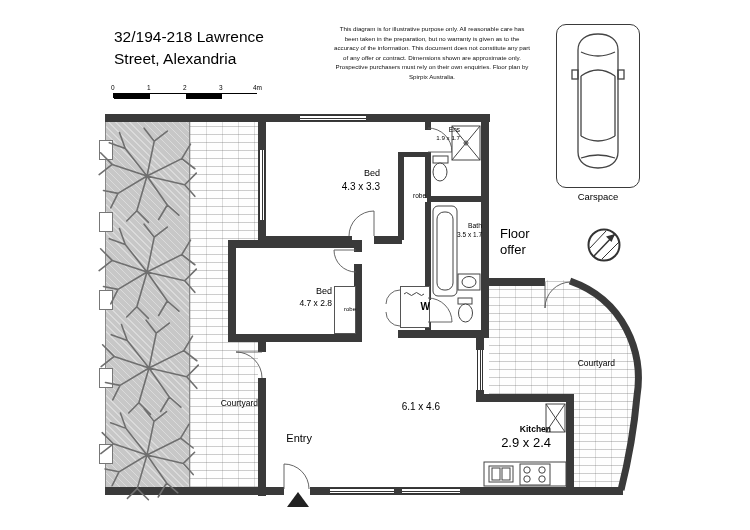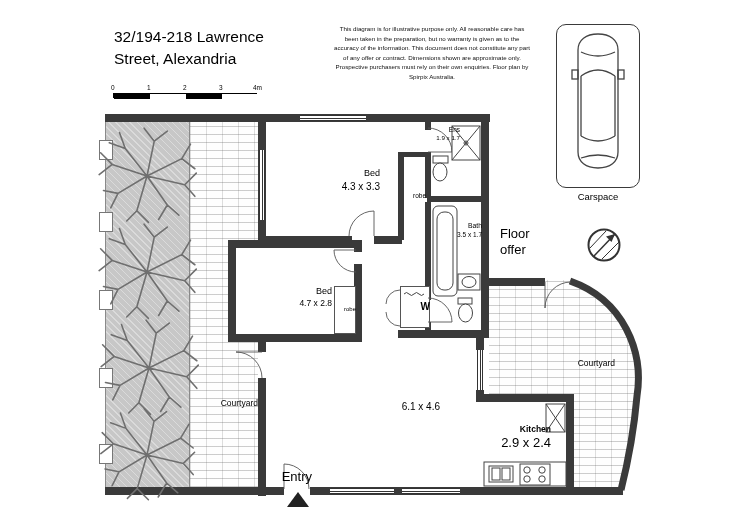--- a/index.html
+++ b/index.html
@@ -243,21 +243,21 @@
   <div class="rlabel" style="left:487px;top:424px;width:64px;font-size:8.5px;font-weight:600">
     <span class="nm">Kitchen</span>
       <span class="dm" style="font-size:13px;font-weight:400">2.9 x 2.4</span>
   </div>
   <div class="rlabel" style="left:188px;top:398px;width:70px;font-size:8.5px">
     <span class="nm">Courtyard</span>
   </div>
   <div class="rlabel" style="left:545px;top:358px;width:70px;font-size:8.5px">
     <span class="nm">Courtyard</span>
   </div>
-  <div class="rlabel" style="left:268px;top:469px;width:44px;font-size:13px">
+  <div class="rlabel" style="left:268px;top:431px;width:44px;font-size:11px">
     <span class="nm">Entry</span>
   </div>
   <div class="rlabel" style="left:400px;top:192px;width:26px;font-size:6.5px">
     <span class="nm">robe</span>
   </div>
   <div class="rlabel" style="left:334px;top:306px;width:22px;font-size:6px">
     <span class="nm">robe</span>
   </div>
   <div class="rlabel" style="left:400px;top:300px;width:30px;font-size:10px;font-weight:700">
     <span class="nm">W</span>

